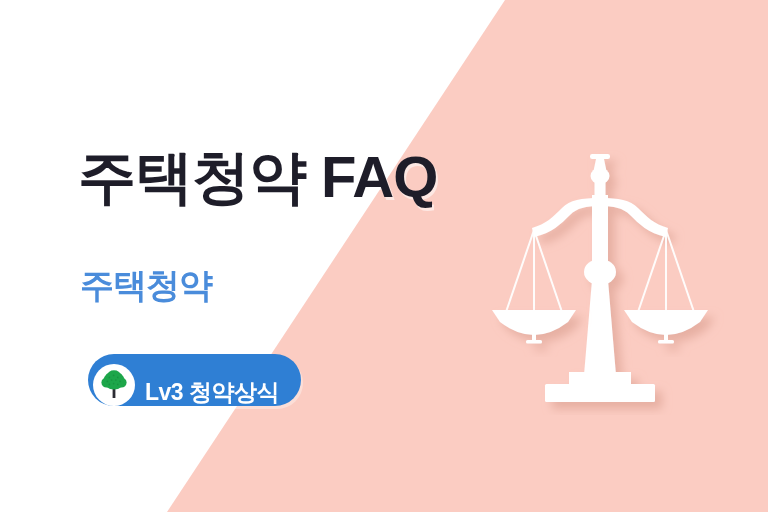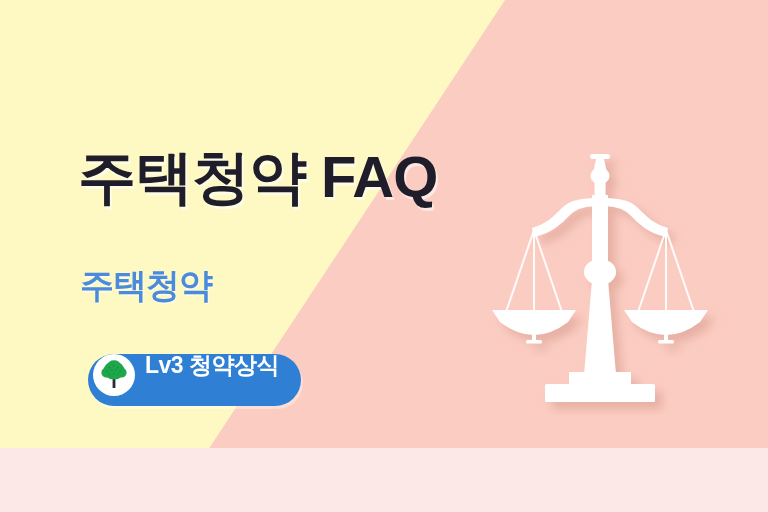--- a/index.html
+++ b/index.html
@@ -5,23 +5,23 @@
   * { margin:0; padding:0; box-sizing:border-box; }
   html,body { width:768px; height:512px; overflow:hidden; }
   body {
     font-family: "Liberation Sans", sans-serif;
     background:#FCE8E6;
     position:relative;
   }
 
   #card {
     position:absolute; inset:0;
-    width:768px; height:448px;
+    width:768px; height:512px;
     overflow:hidden;
-    background:#fef9c3;
+    background:#ffffff;
   }
 
   
   #wedge {
     position:absolute; inset:0;
     background:#FBCCC2;
     clip-path: polygon(505px 0, 768px 0, 768px 512px, 167px 512px);
   }
 
   
@@ -49,21 +49,21 @@
   }
 
   
   #badge {
     position:absolute;
     left:88px; top:354px;
     height:52px;
     padding:0 22px 0 5px;
     border-radius:26px;
     background:#2F7FD4;
-    display:flex; align-items:flex-start; gap:10px;
+    display:flex; align-items:flex-end; gap:10px;
     box-shadow: 2px 3px 0 rgba(255,255,255,.35);
   }
   #badge-icon {
     width:42px; height:42px;
     border-radius:50%;
     background:#FFFFFF;
     display:flex; align-items:center; justify-content:center;
     flex:0 0 auto;
   }
   #badge-icon svg { display:block; }

